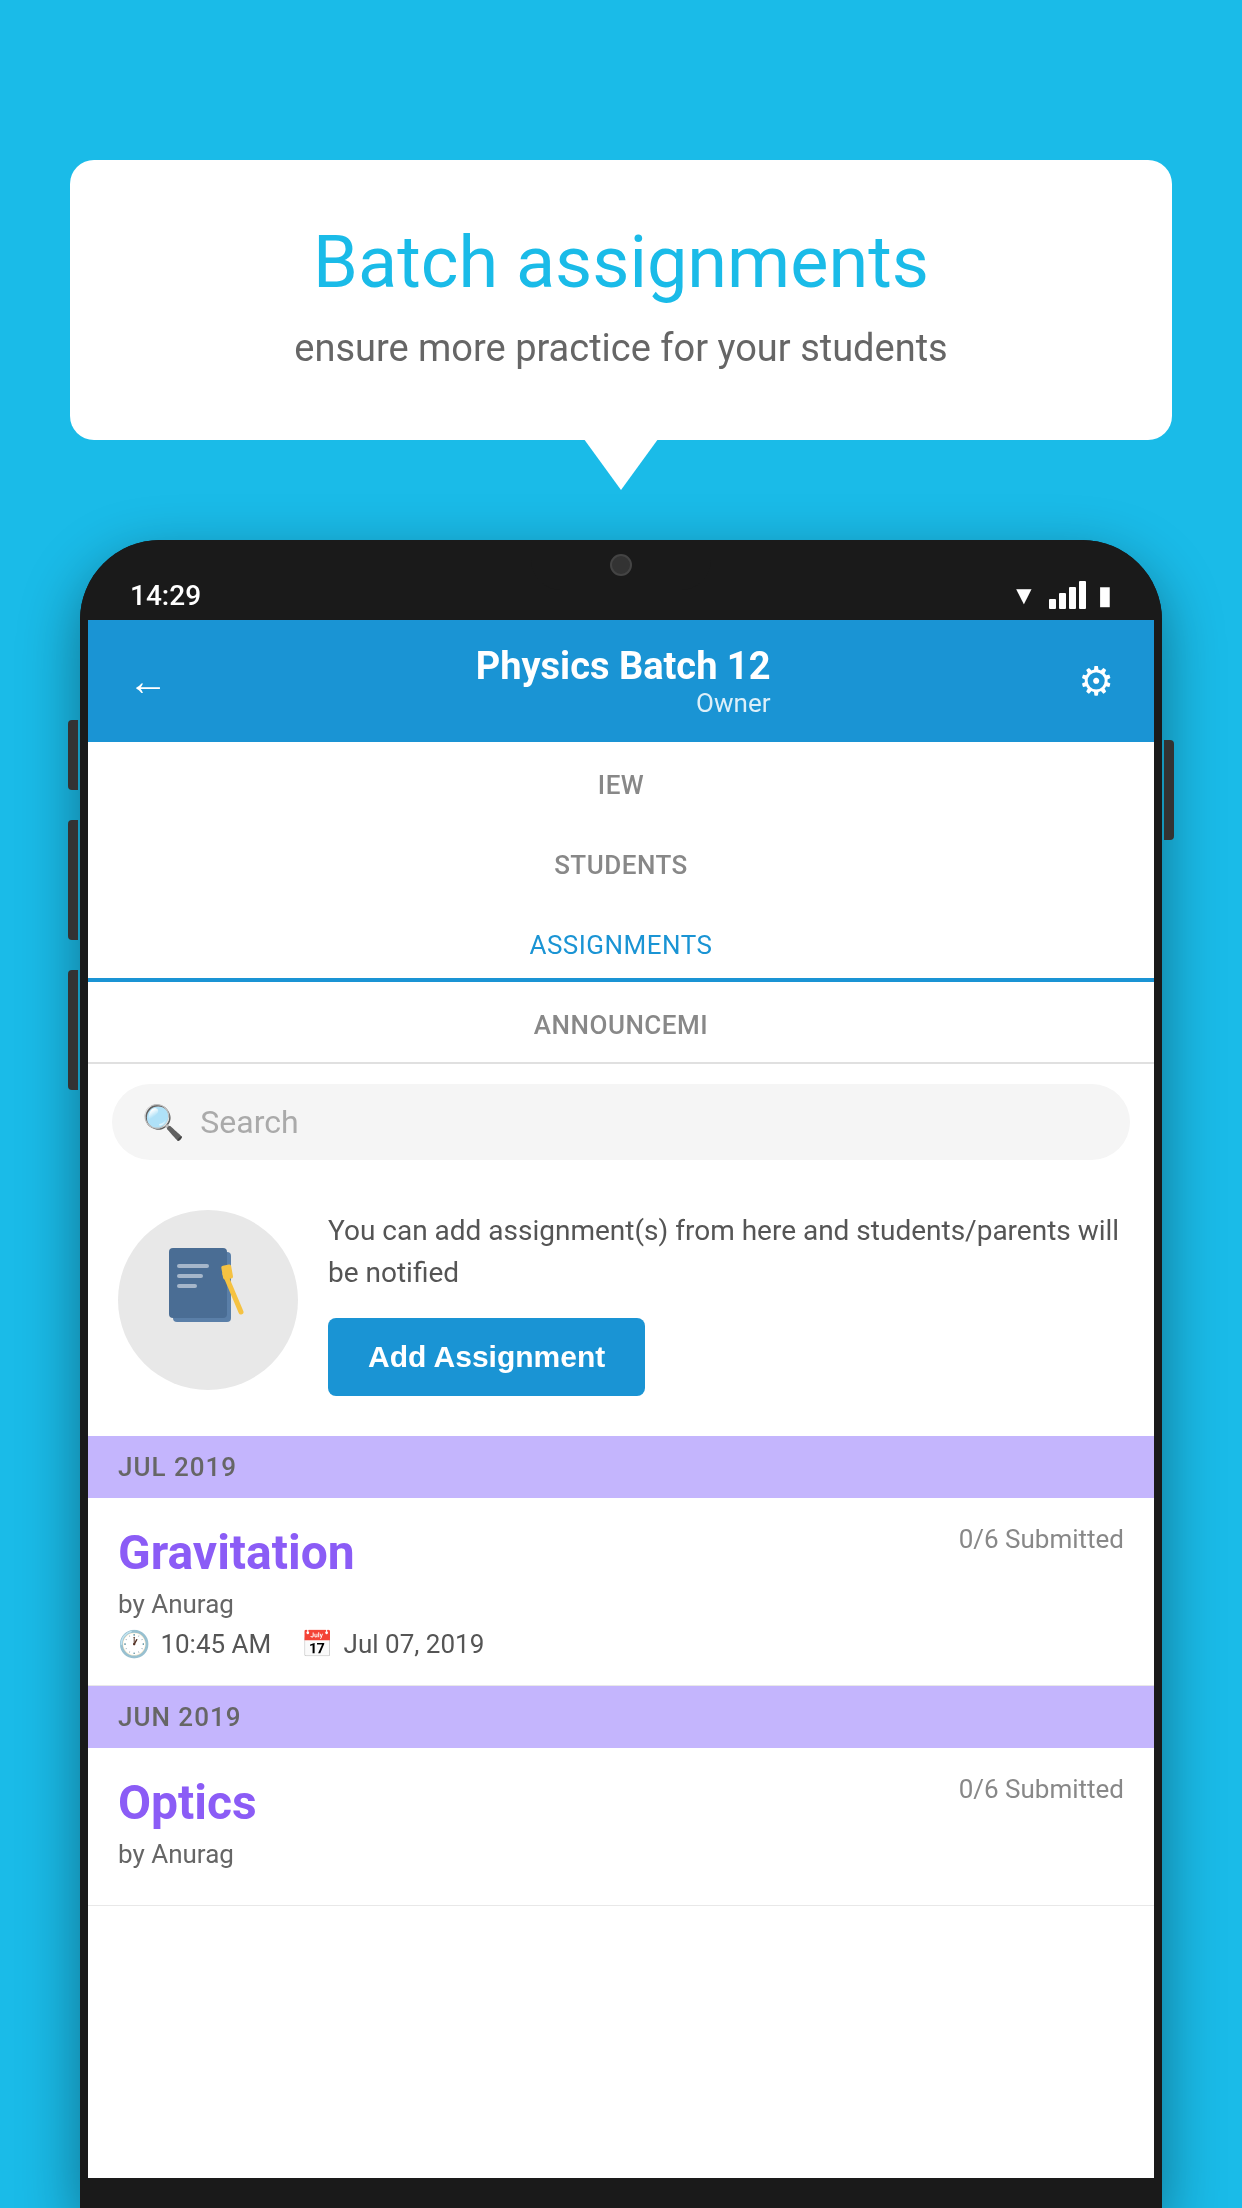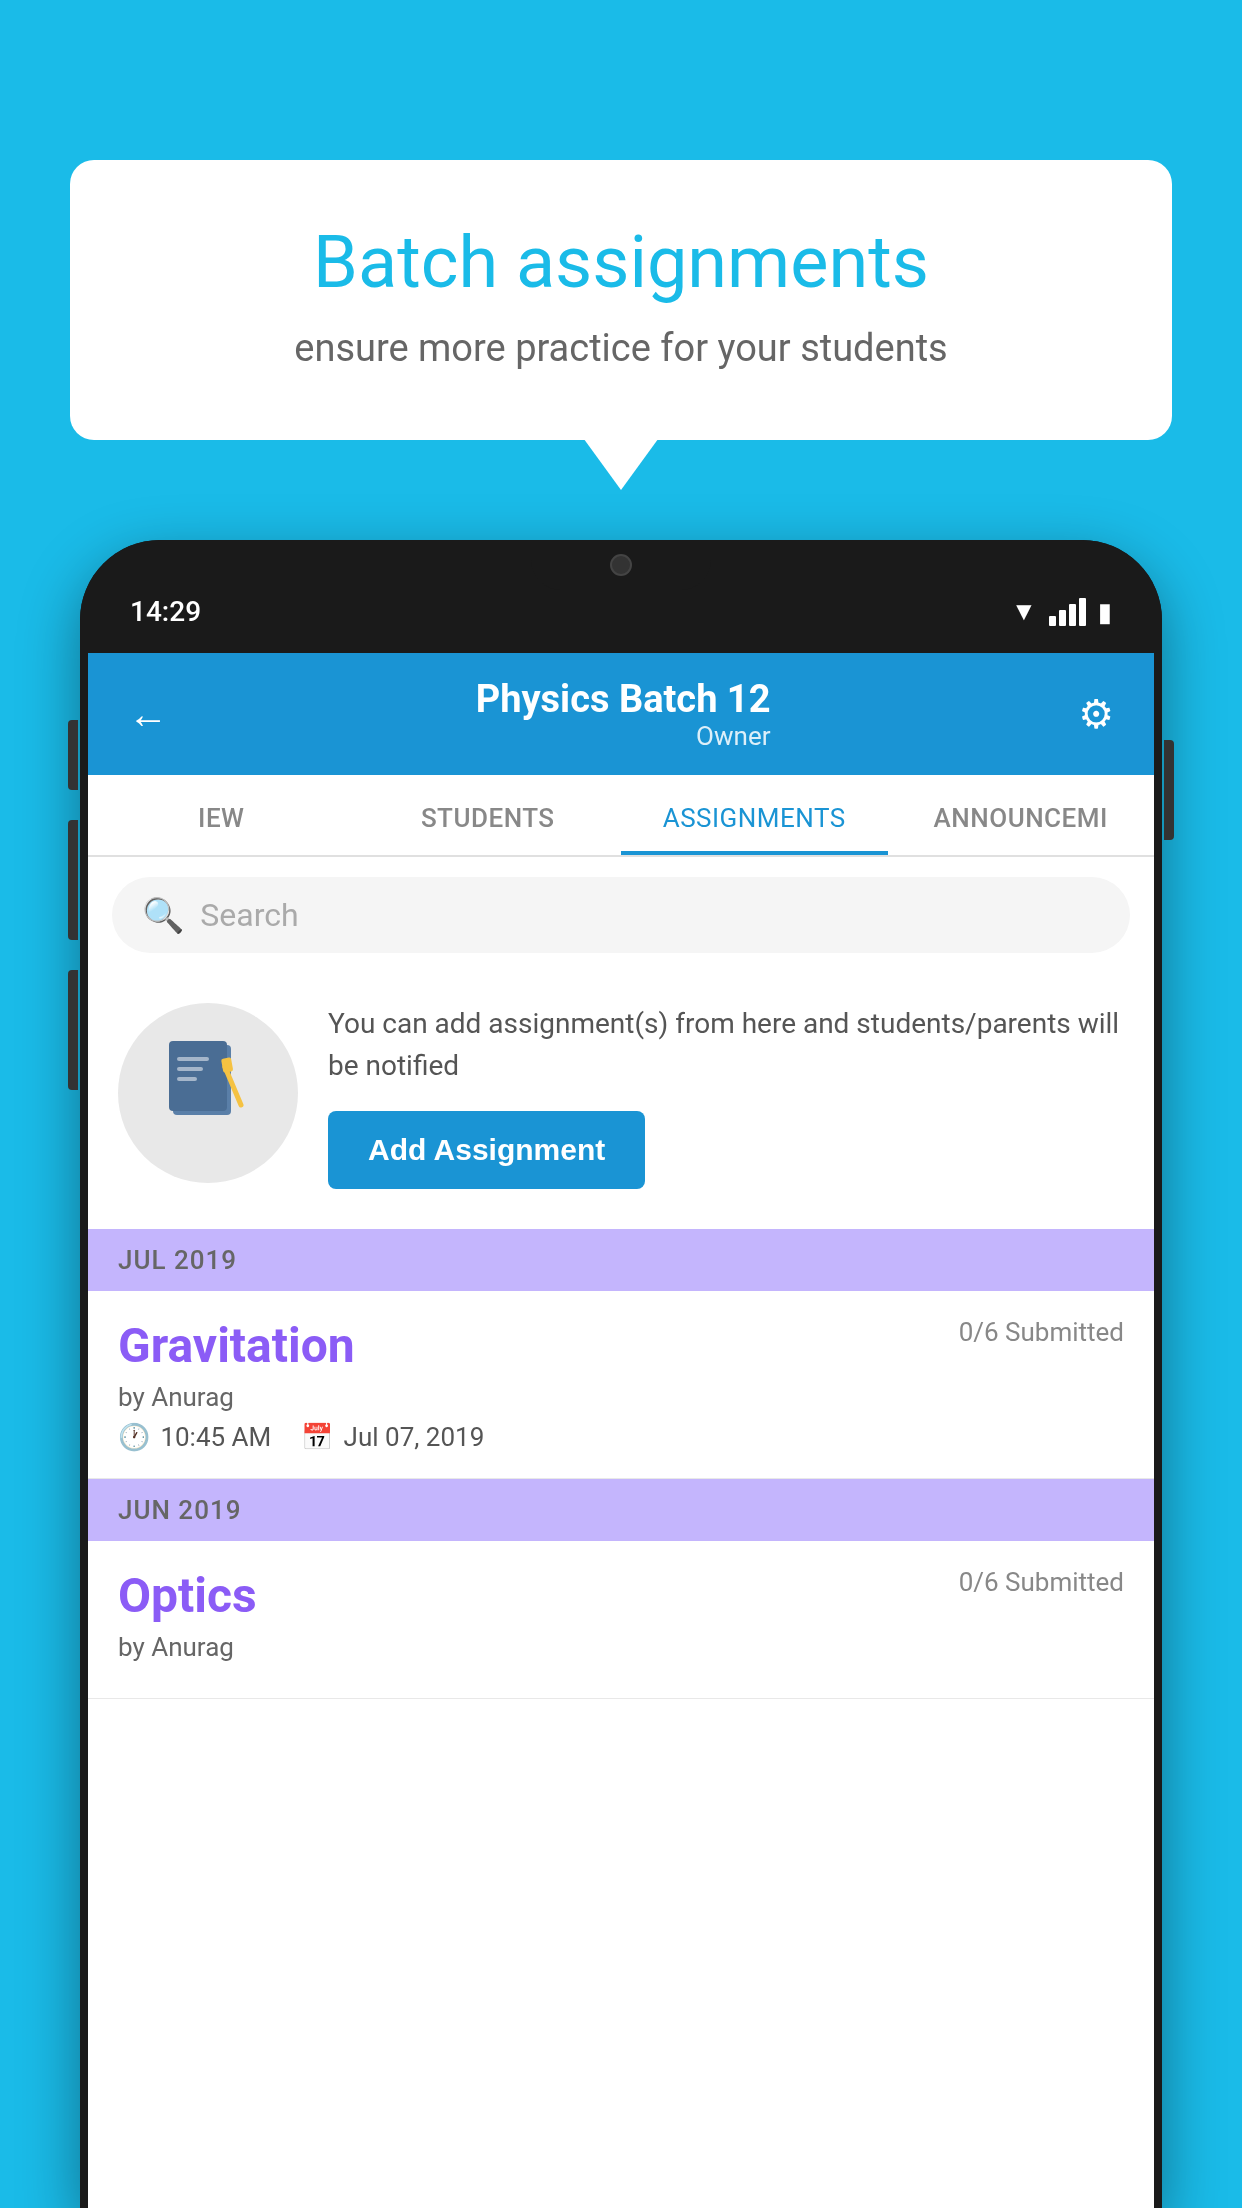--- a/index.html
+++ b/index.html
@@ -64,21 +64,21 @@
       right: 80px;
       bottom: 0px;
       background: #1a1a1a;
       border-radius: 80px 80px 0 0;
       padding: 0;
       box-shadow: 0 20px 60px rgba(0,0,0,0.4);
     }
 
     
     .phone-top-bar {
-      height: 113px;
+      height: 80px;
       background: #1a1a1a;
       border-radius: 80px 80px 0 0;
       display: flex;
       align-items: center;
       justify-content: space-between;
       padding: 30px 50px 0;
       position: relative;
     }
 
     .phone-notch {
@@ -159,20 +159,21 @@
       color: white;
       font-size: 40px;
     }
 
     
     .tabs-container {
       background: white;
       display: flex;
       border-bottom: 2px solid #e0e0e0;
       overflow: hidden;
+      flex-direction: column;
     }
 
     .tab {
       flex: 1;
       text-align: center;
       padding: 28px 10px 22px;
       font-size: 26px;
       font-weight: 500;
       color: #888;
       letter-spacing: 0.5px;

